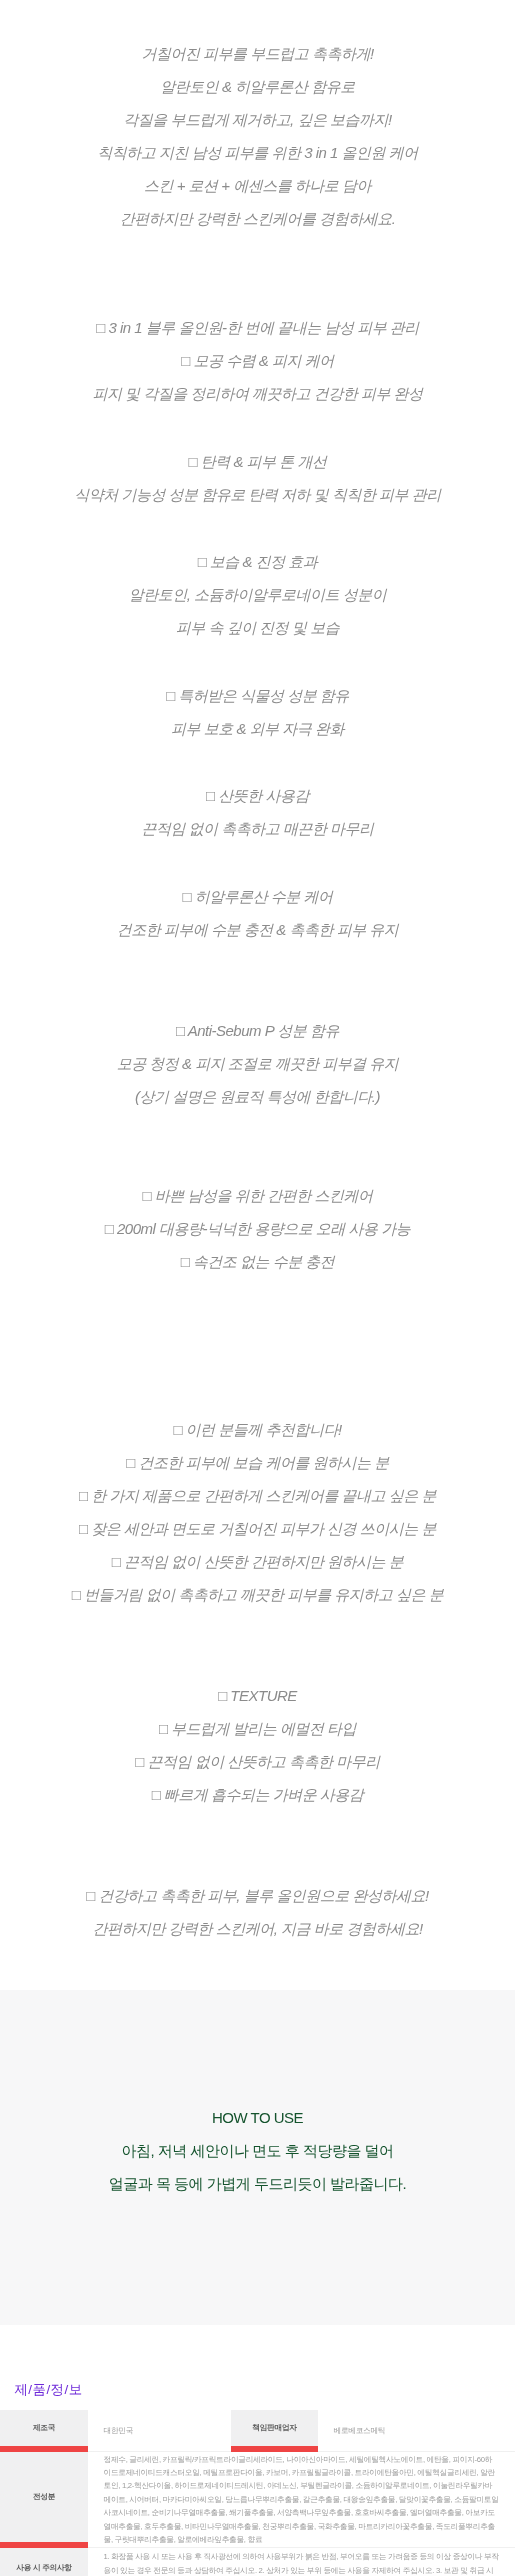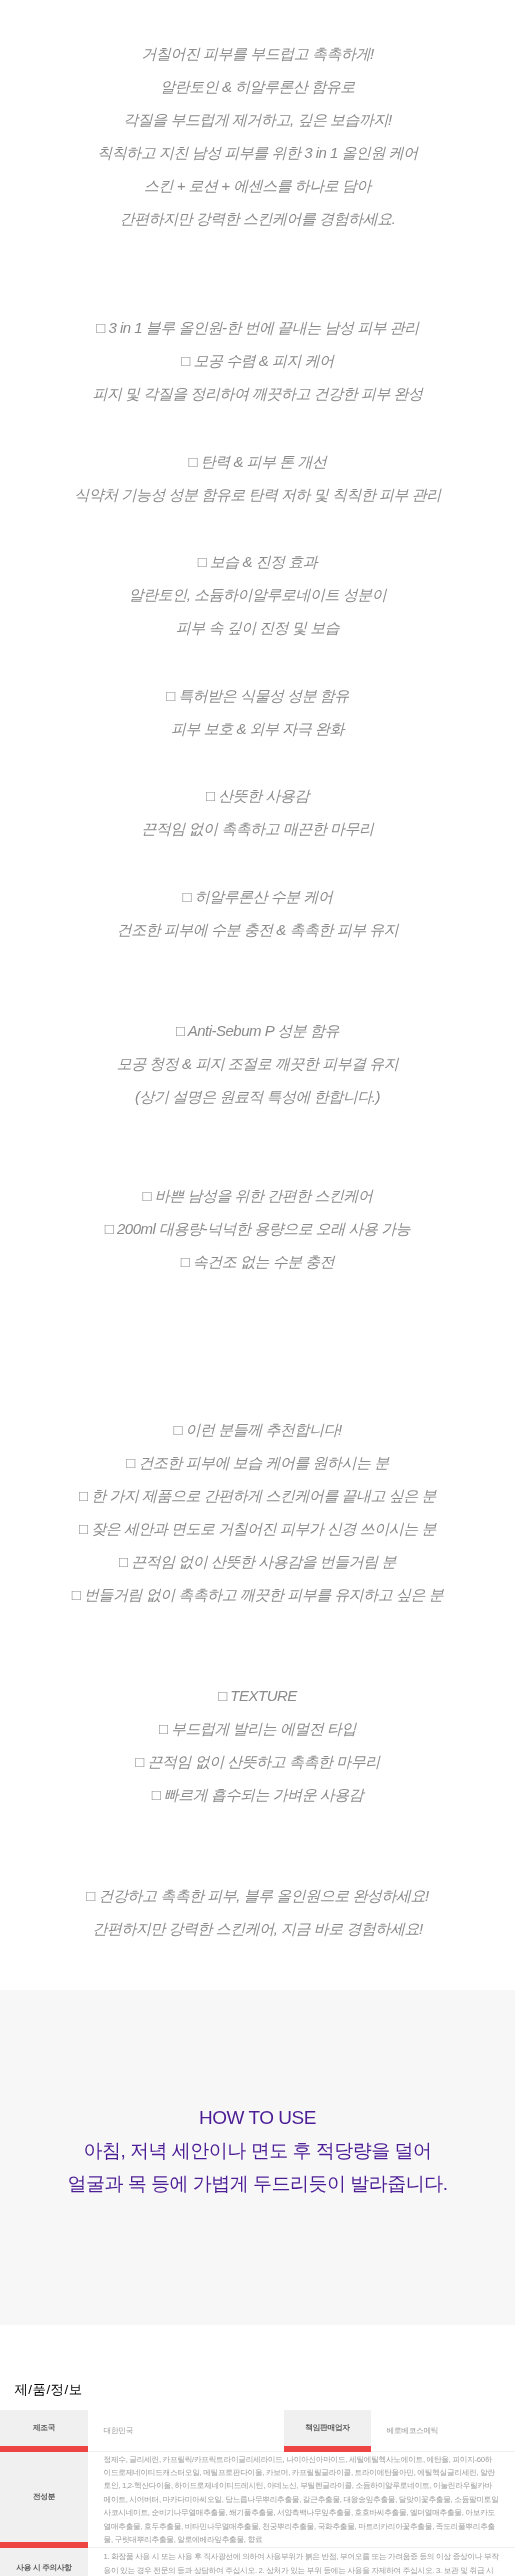--- a/index.html
+++ b/index.html
@@ -35,35 +35,35 @@
     width: 515px;
     height: 335px;
     background: #f7f7f8;
   }
   .howto-text {
     position: absolute;
     top: 111px;
     left: 0;
     width: 515px;
     text-align: center;
-    font-size: 19px;
+    font-size: 15px;
     line-height: 33px;
     font-weight: 300;
     letter-spacing: -0.5px;
-    color: #4c1d95;
+    color: #14532d;
   }
   .howto-text p { margin: 0; }
 
   .pinfo-title {
     position: absolute;
     top: 2381px;
     left: 14.4px;
     font-size: 13.4px;
     font-weight: 400;
-    color: #000000;
+    color: #6d28d9;
     letter-spacing: 0.5px;
   }
   .info-table {
     position: absolute;
     top: 2410px;
     left: 0;
     width: 515px;
     font-size: 7.7px;
   }
   .irow { display: flex; width: 515px; }
@@ -87,21 +87,21 @@
     align-items: center;
     padding: 5.2px 15.5px;
     border-bottom: 0.5px solid #f0f0f0;
     line-height: 13.4px;
     letter-spacing: -0.3px;
     box-sizing: border-box;
   }
   .row1 { height: 42px; }
   .row2 { height: 96px; }
   .row3 { height: 46px; }
-  .ival.v1 { width: 196px; flex: none; box-sizing: border-box; }
+  .ival.v1 { width: 143px; flex: none; box-sizing: border-box; }
   .ilabel.l2 { width: 87px; min-width: 87px; }
 </style>
 </head>
 <body>
 
 <div id="page">
 
   <section class="txtblock" style="top:37px">
     <p>거칠어진 피부를 부드럽고 촉촉하게!</p>
     <p>알란토인 &amp; 히알루론산 함유로</p>
@@ -153,21 +153,21 @@
     <p>□ 바쁜 남성을 위한 간편한 스킨케어</p>
     <p>□ 200ml 대용량-넉넉한 용량으로 오래 사용 가능</p>
     <p>□ 속건조 없는 수분 충전</p>
   </section>
 
   <section class="txtblock" style="top:1413px">
     <p>□ 이런 분들께 추천합니다!</p>
     <p>□ 건조한 피부에 보습 케어를 원하시는 분</p>
     <p>□ 한 가지 제품으로 간편하게 스킨케어를 끝내고 싶은 분</p>
     <p>□ 잦은 세안과 면도로 거칠어진 피부가 신경 쓰이시는 분</p>
-    <p>□ 끈적임 없이 산뜻한 사용감을 번들거림 분</p>
+    <p>□ 끈적임 없이 산뜻한 간편하지만 원하시는 분</p>
     <p>□ 번들거림 없이 촉촉하고 깨끗한 피부를 유지하고 싶은 분</p>
   </section>
 
   <section class="txtblock" style="top:1679px">
     <p>□ TEXTURE</p>
     <p>□ 부드럽게 발리는 에멀전 타입</p>
     <p>□ 끈적임 없이 산뜻하고 촉촉한 마무리</p>
     <p>□ 빠르게 흡수되는 가벼운 사용감</p>
   </section>
 

